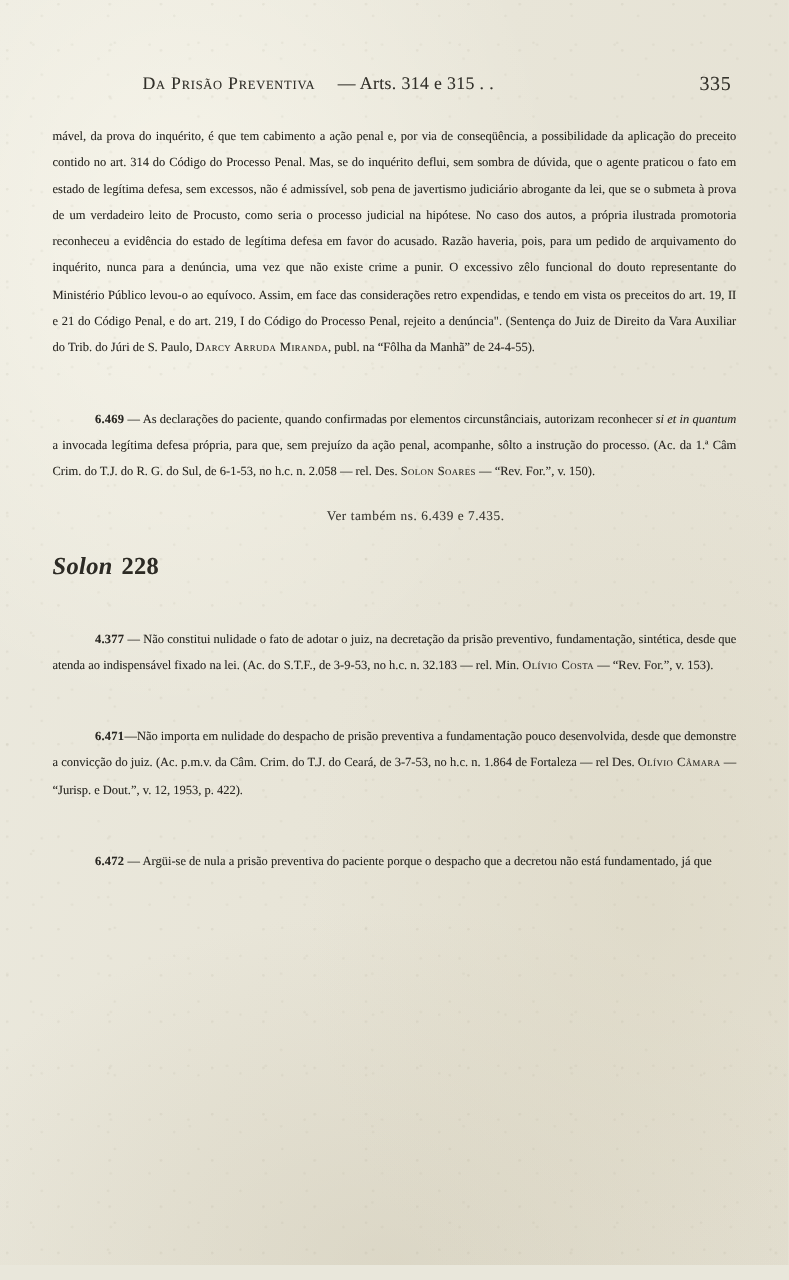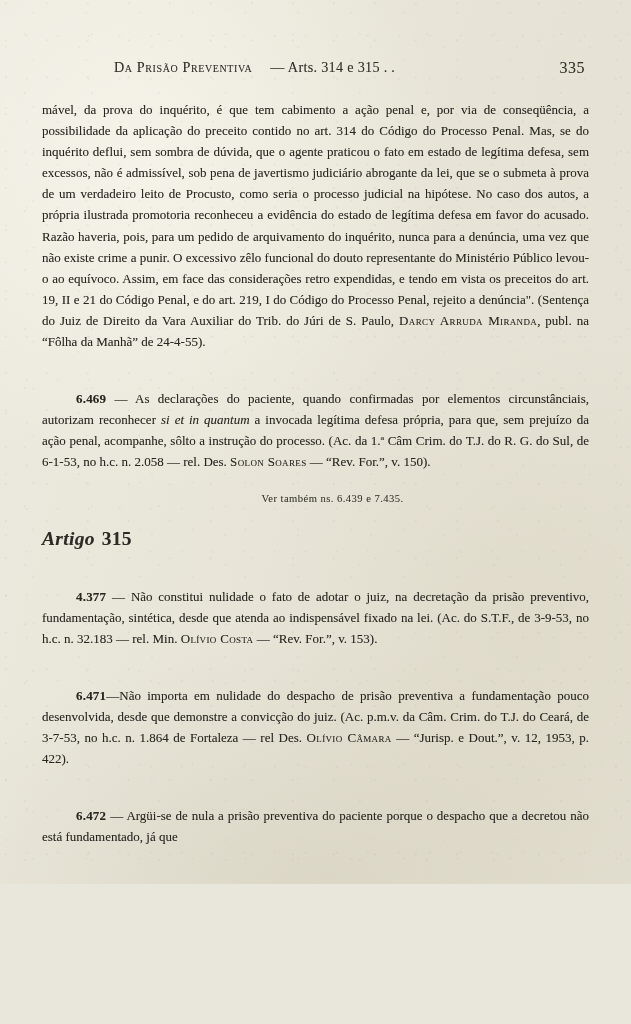--- a/index.html
+++ b/index.html
@@ -14,21 +14,21 @@
     background: #e9e7db;
     font-family: "Liberation Serif", "DejaVu Serif", serif;
     color: #262521;
     -webkit-font-smoothing: antialiased;
   }
 
   
   .page {
     position: relative;
     width: 631px;
-    height: 884px;
+    height: 1012px;
     box-sizing: border-box;
     background:
       radial-gradient(ellipse 70% 55% at 22% 18%, rgba(255,253,244,0.55), rgba(255,253,244,0) 70%),
       radial-gradient(ellipse 60% 50% at 82% 72%, rgba(214,208,186,0.40), rgba(214,208,186,0) 72%),
       radial-gradient(ellipse 90% 40% at 50% 100%, rgba(205,199,178,0.45), rgba(205,199,178,0) 70%),
       linear-gradient(105deg, #eceadf 0%, #e8e5d8 45%, #e4e0d2 100%);
   }
   .page::after {
     content: "";
     position: absolute;
@@ -76,21 +76,21 @@
     font-size: 16px;
     color: #35332c;
     letter-spacing: 0.5px;
     position: relative;
     top: 1px;
   }
 
   
   .body-block {
     margin-top: 23px;
-    font-size: 13px;
+    font-size: 10px;
     line-height: 21.1px;
     text-align: justify;
     text-justify: inter-word;
     color: #282621;
     hyphens: manual;
   }
   .body-block.spaced { margin-top: 36px; }
 
   .para-num {
     font-weight: bold;
@@ -139,21 +139,21 @@
       <span>mável, da prova do inquérito, é que tem cabimento a ação penal e, por via de conseqüência, a possibilidade da aplicação do preceito contido no art. 314 do Código do Processo Penal. Mas, se do inquérito deflui, sem sombra de dúvida, que o agente praticou o fato em estado de legítima defesa, sem excessos, não é admissível, sob pena de javertismo judiciário abrogante da lei, que se o submeta à prova de um verdadeiro leito de Procusto, como seria o processo judicial na hipótese. No caso dos autos, a própria ilustrada promotoria reconheceu a evidência do estado de legítima defesa em favor do acusado. Razão haveria, pois, para um pedido de arquivamento do inquérito, nunca para a denúncia, uma vez que não existe crime a punir. O excessivo zêlo funcional do douto representante do Ministério Público levou-o ao equívoco. Assim, em face das considerações retro expendidas, e tendo em vista os preceitos do art. 19, II e 21 do Código Penal, e do art. 219, I do Código do Processo Penal, rejeito a denúncia". (Sentença do Juiz de Direito da Vara Auxiliar do Trib. do Júri de S. Paulo, </span><span class="sc">Darcy Arruda Miranda</span><span>, publ. na “Fôlha da Manhã” de 24-4-55).</span>
     </p>
 
     <p class="body-block spaced">
       <span class="indent"></span><span class="para-num">6.469</span><span> — </span><span>As declarações do paciente, quando confirmadas por elementos circunstânciais, autorizam reconhecer </span><span class="ital">si et in quantum</span><span> a invocada legítima defesa própria, para que, sem prejuízo da ação penal, acompanhe, sôlto a instrução do processo. (Ac. da 1.ª Câm Crim. do T.J. do R. G. do Sul, de 6-1-53, no h.c. n. 2.058 — rel. Des. </span><span class="sc">Solon Soares</span><span> — “Rev. For.”, v. 150).</span>
     </p>
 
     <div class="seealso">Ver também ns. 6.439 e 7.435.</div>
 
     <h2 class="article-head">
-      <span class="kw">Artigo</span><span class="num">315</span>
+      <span class="kw">Solon</span><span class="num">228</span>
     </h2>
 
     <p class="body-block spaced">
       <span class="indent"></span><span class="para-num">4.377</span><span> — </span><span>Não constitui nulidade o fato de adotar o juiz, na decretação da prisão preventivo, fundamentação, sintética, desde que atenda ao indispensável fixado na lei. (Ac. do S.T.F., de 3-9-53, no h.c. n. 32.183 — rel. Min. </span><span class="sc">Olívio Costa</span><span> — “Rev. For.”, v. 153).</span>
     </p>
 
     <p class="body-block spaced">
       <span class="indent"></span><span class="para-num">6.471</span><span>—</span><span>Não importa em nulidade do despacho de prisão preventiva a fundamentação pouco desenvolvida, desde que demonstre a convicção do juiz. (Ac. p.m.v. da Câm. Crim. do T.J. do Ceará, de 3-7-53, no h.c. n. 1.864 de Fortaleza — rel Des. </span><span class="sc">Olívio Câmara</span><span> — “Jurisp. e Dout.”, v. 12, 1953, p. 422).</span>
     </p>
 

